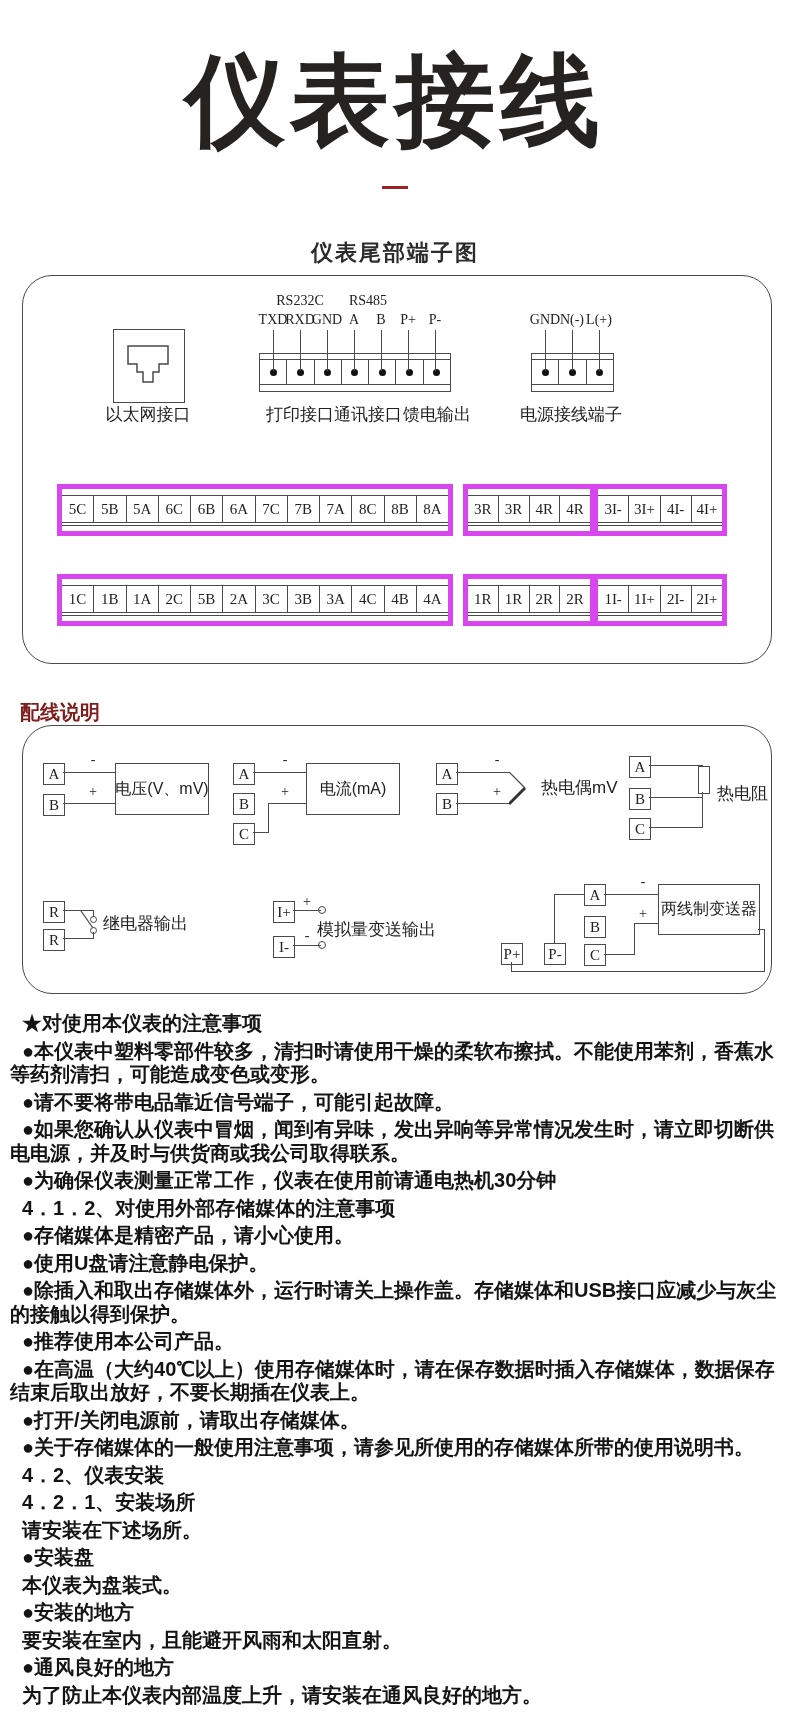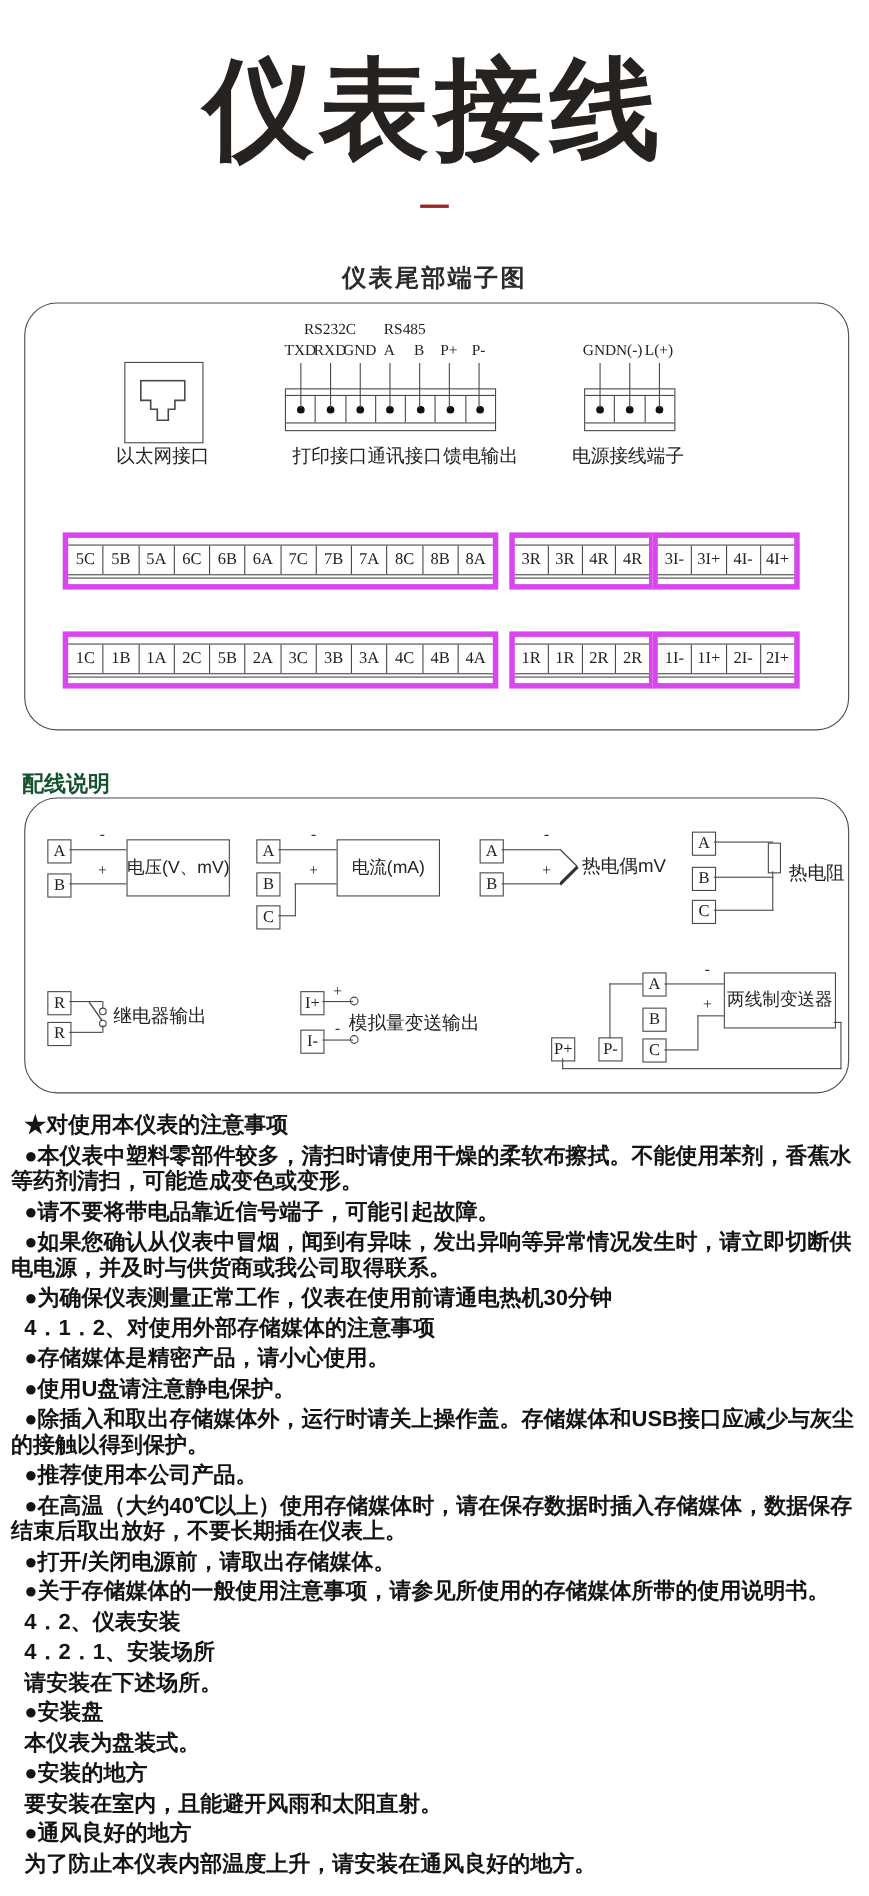--- a/index.html
+++ b/index.html
@@ -5,21 +5,21 @@
   html,body{margin:0;padding:0;background:#fff;}
   body{position:relative;width:790px;height:1724px;overflow:hidden;
        font-family:"Liberation Sans",sans-serif;color:#1c1c1c;}
   .abs{position:absolute;}
   
   .title{position:absolute;top:48px;left:0;width:790px;text-align:center;
          font-weight:900;font-size:100px;line-height:1.05;color:#262220;letter-spacing:5px;}
   .divider{position:absolute;top:186px;left:382px;width:26px;height:3px;}
   .subtitle{position:absolute;top:238px;left:0;width:790px;text-align:center;
             font-weight:600;font-size:22px;letter-spacing:2px;color:#2d2a2a;}
-  .wiring-heading{position:absolute;left:20px;top:699px;font-weight:700;font-size:20px;color:#14532d;}
+  .wiring-heading{position:absolute;left:20px;top:699px;font-weight:700;font-size:20px;color:#7f1d1d;}
   
   .panel{position:absolute;border:1.5px solid #4a4a4a;border-radius:30px;background:#fff;}
   #panel1{left:22px;top:275px;width:748px;height:387px;}
   #panel2{left:22px;top:725px;width:748px;height:267px;}
   
   .term{position:absolute;width:20px;height:20px;border:1.2px solid #4a4a4a;background:#fff;
         display:flex;align-items:center;justify-content:center;
         font-family:"Liberation Serif",serif;font-size:15px;color:#222;}
   .wire{position:absolute;background:#4a4a4a;}
   .sign{position:absolute;width:16px;text-align:center;
@@ -233,21 +233,21 @@
   <div class="mainbox" style="left:92px;top:37px;width:92px;height:50px;">
     <span>电压(V、mV)</span>
   </div>
   <div class="mainbox" style="left:283px;top:37px;width:92px;height:50px;">
     <span>电流(mA)</span>
   </div>
   <div class="mainbox" style="left:635px;top:158px;width:100px;height:49px;">
     <span>两线制变送器</span>
   </div>
 
-  <div class="dlabel" style="left:506px;top:52px;">热电偶mV</div>
+  <div class="dlabel" style="left:518px;top:52px;">热电偶mV</div>
   <div class="dlabel" style="left:694px;top:58px;">热电阻</div>
   <div class="dlabel" style="left:80px;top:188px;">继电器输出</div>
   <div class="dlabel" style="left:294px;top:194px;">模拟量变送输出</div>
 
   <svg class="abs" style="left:486px;top:40px;" width="18" height="44">
     <line x1="0" y1="6" x2="16" y2="22" stroke="#4a4a4a" stroke-width="1.2"></line>
     <line x1="0" y1="38" x2="16" y2="22" stroke="#333" stroke-width="3"></line>
   </svg>
 
   <div class="resistor" style="left:675px;top:40px;width:10px;height:26px;"></div>

